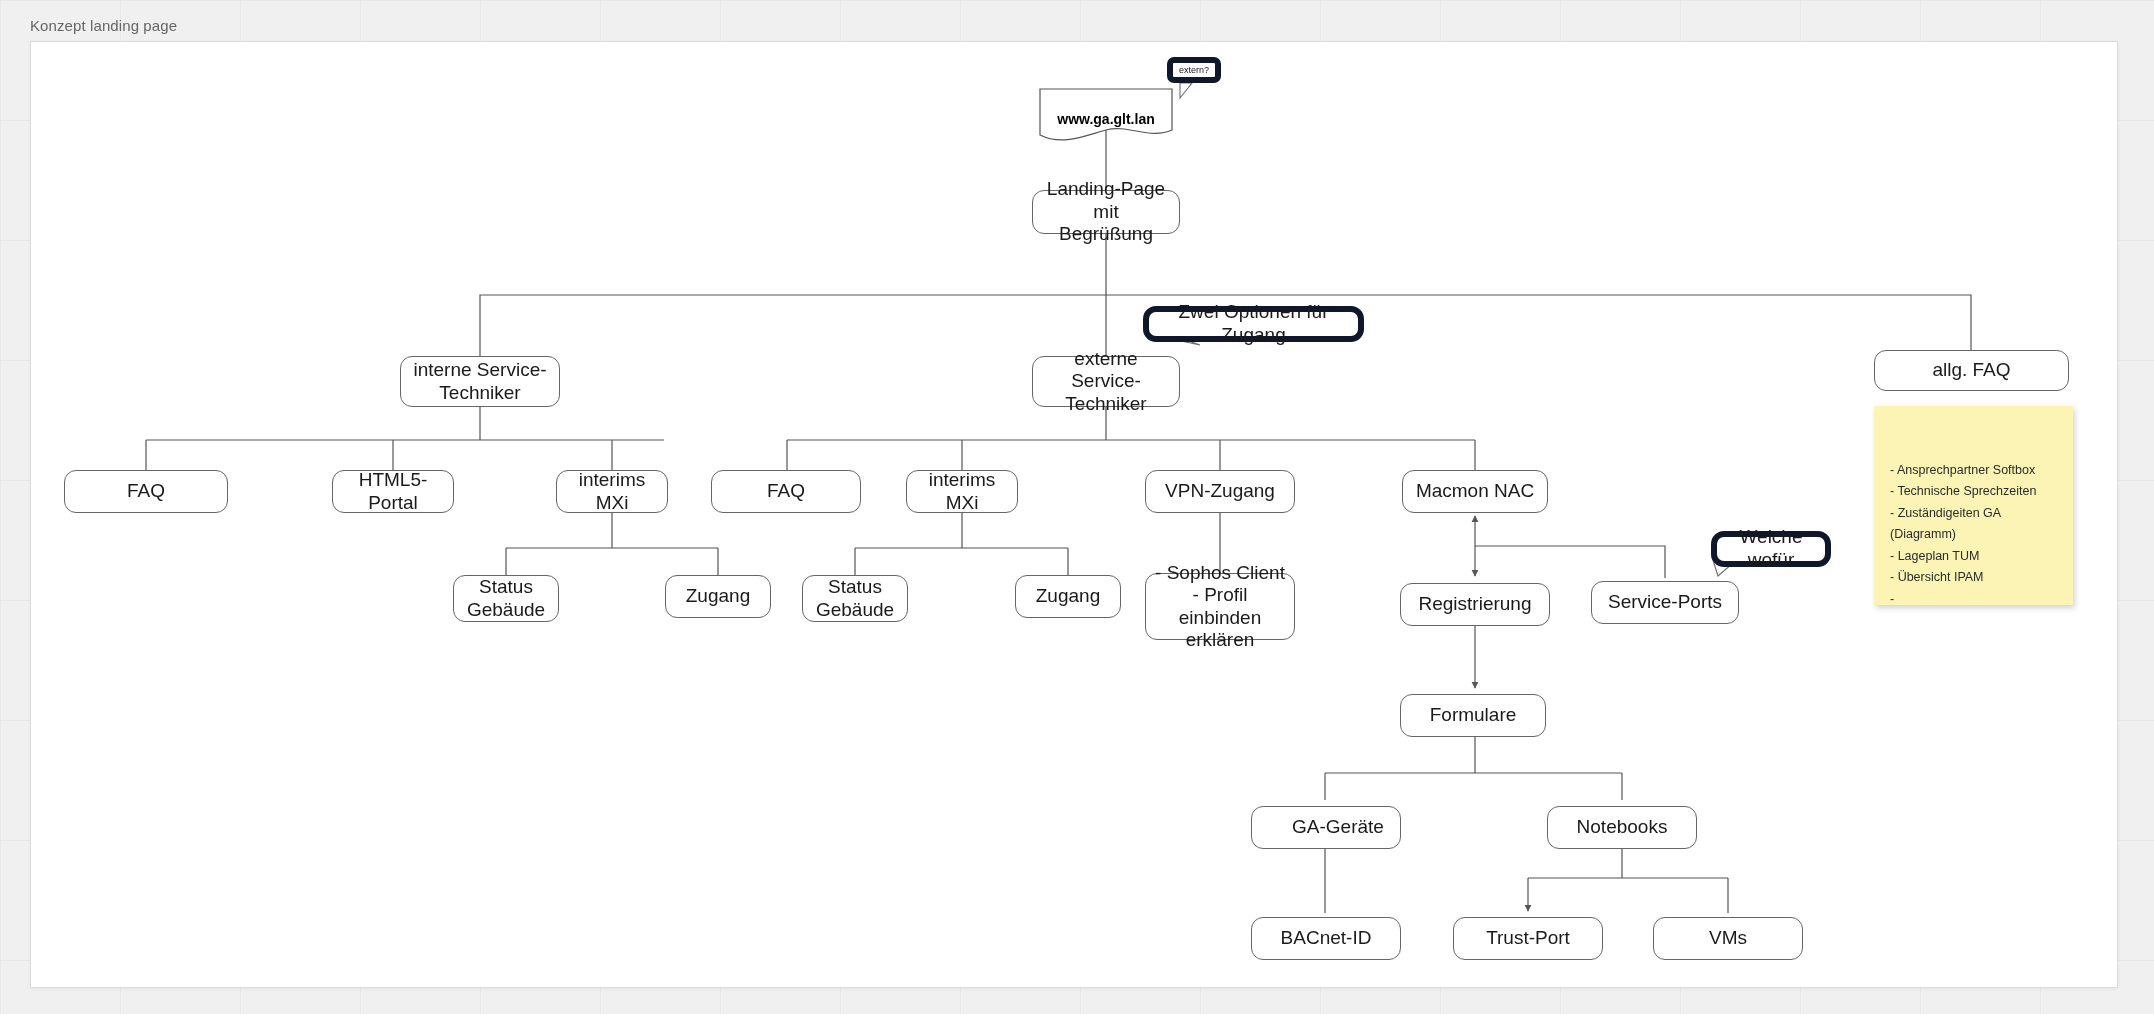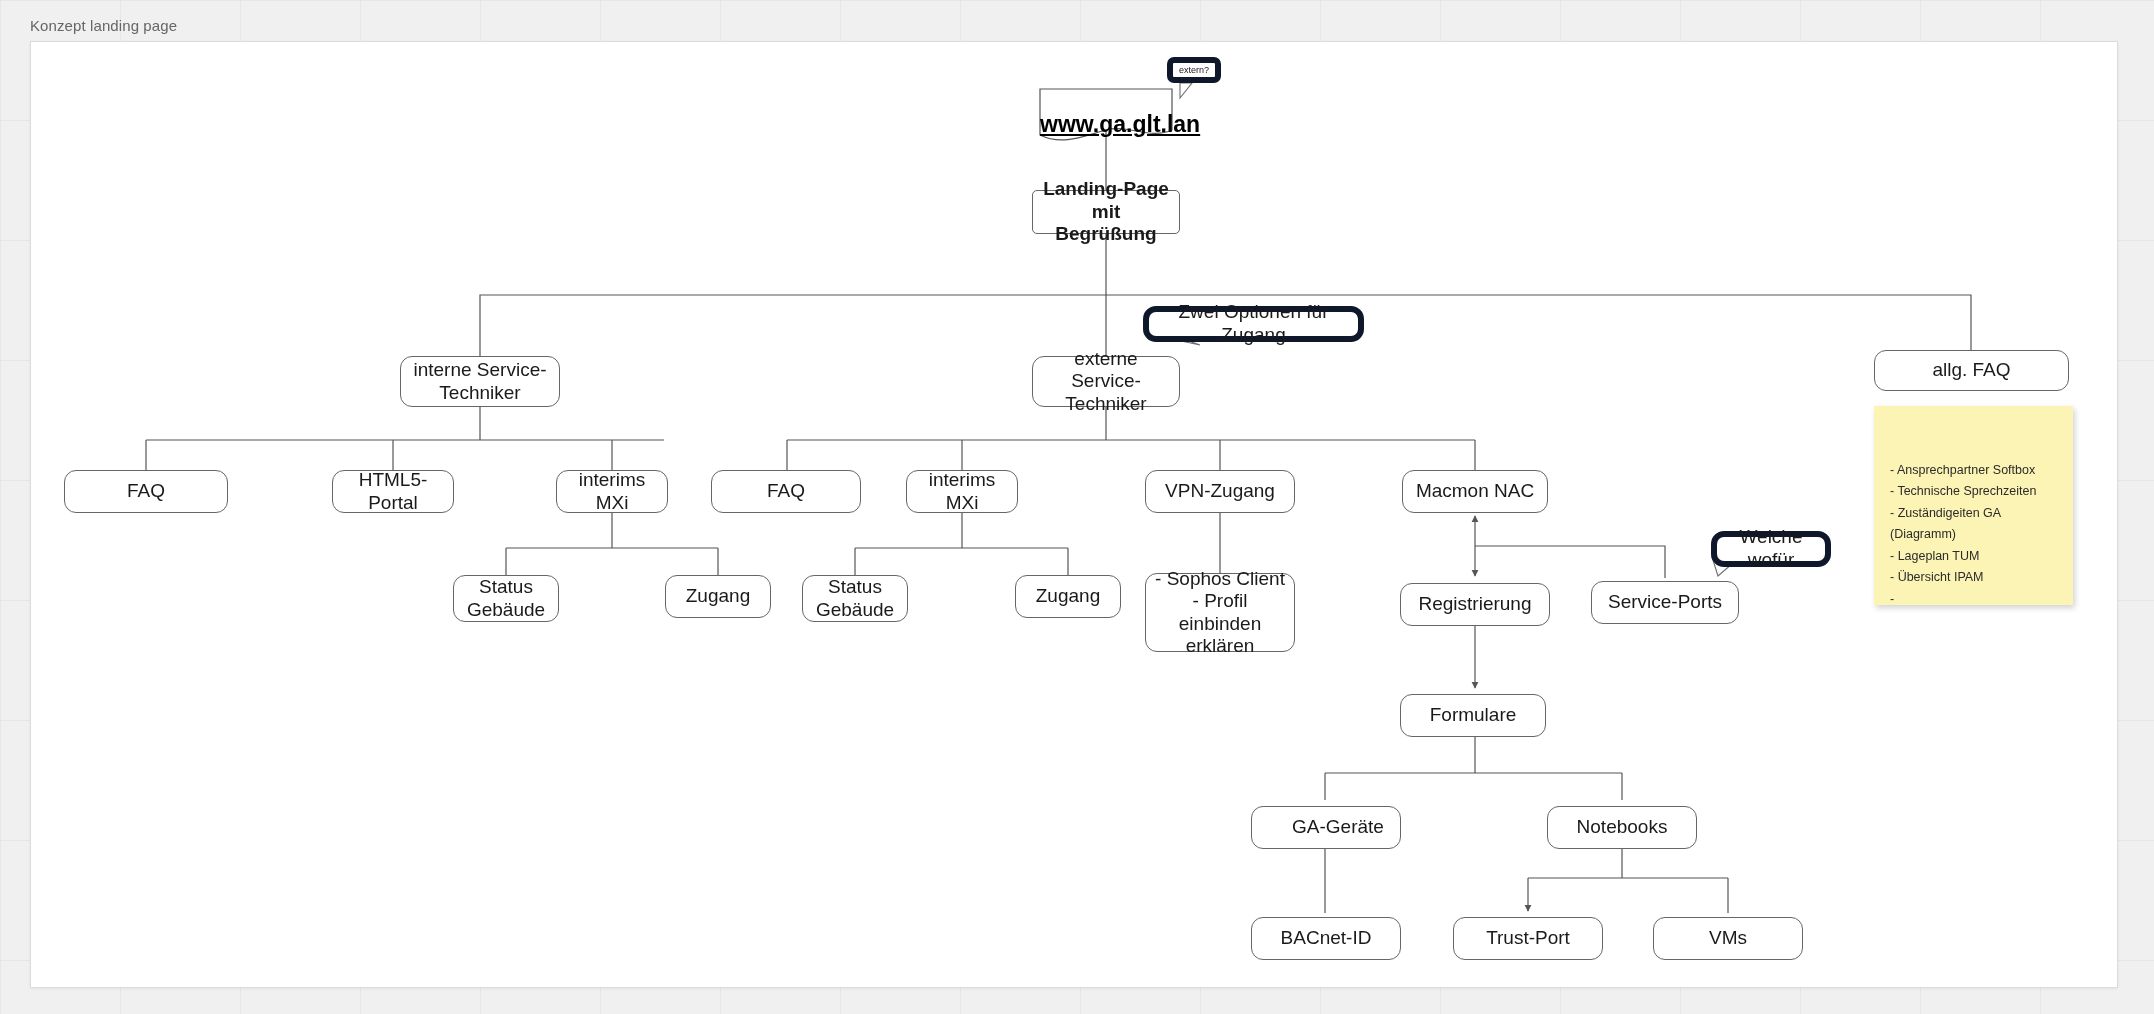--- a/index.html
+++ b/index.html
@@ -60,21 +60,21 @@
     background: #ffffff;
     border: 1px solid #666666;
     color: #1a1a1a;
     font-size: 19px;
     line-height: 1.18;
     padding: 2px 6px;
     white-space: pre-line;
   }
 
   .node.rounded { border-radius: 12px; }
-  .node.sharp   { border-radius: 5px; font-weight: bold; }
+  .node.sharp   { border-radius: 12px; }
 
   
   .bubble {
     position: absolute;
     display: flex;
     align-items: center;
     justify-content: center;
     text-align: center;
     background: #ffffff;
     border: 6px solid #0f172a;
@@ -88,24 +88,23 @@
 
   
   .doc-shape {
     position: absolute;
   }
   .doc-shape .doc-label {
     position: absolute;
     left: 0; right: 0;
     top: 22px;
     text-align: center;
-    font-size: 23px;
+    font-size: 14px;
     font-weight: bold;
     color: #000000;
-    text-decoration: underline;
   }
 
   
   .sticky {
     position: absolute;
     background: #fcf4b4;
     border: none;
     box-shadow: 2px 3px 6px rgba(0,0,0,0.18);
     padding: 32px 16px 26px 16px;
     font-size: 12.5px;
@@ -278,21 +277,21 @@
 </div>
 
 <div class="node rounded" style="left:1015px; top:575px; width:106px; height:43px;">
   <span>Zugang</span>
 </div>
 
 <div class="node rounded" style="left:1145px; top:470px; width:150px; height:43px;">
   <span>VPN-Zugang</span>
 </div>
 
-<div class="node rounded" style="left:1145px; top:573px; width:150px; height:79px;">
+<div class="node rounded" style="left:1145px; top:573px; width:150px; height:67px;">
   <span>- Sophos Client
 - Profil einbinden
 erklären</span>
 </div>
 
 <div class="node rounded" style="left:1402px; top:470px; width:146px; height:43px;">
   <span>Macmon NAC</span>
 </div>
 
 <div class="node rounded" style="left:1400px; top:583px; width:150px; height:43px;">

